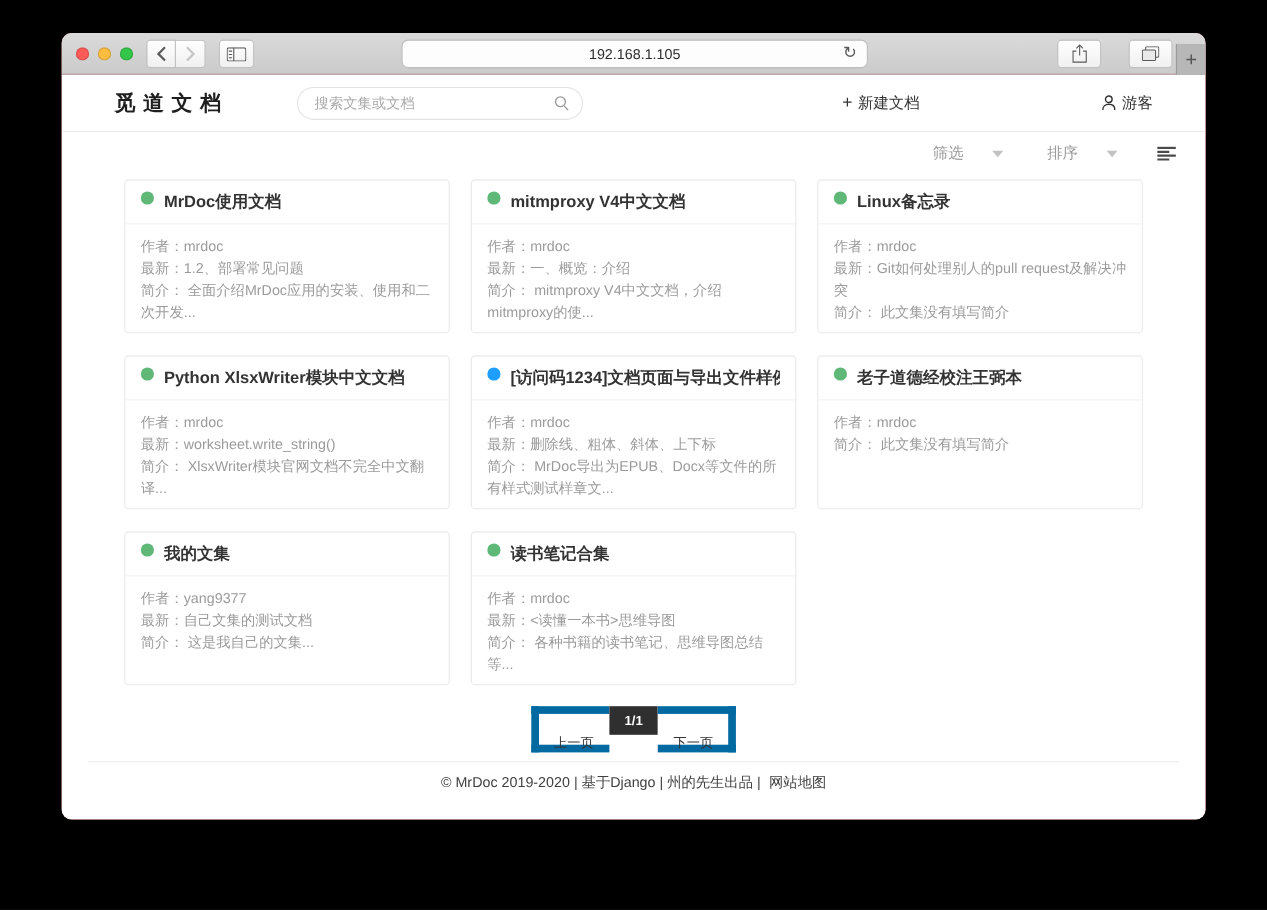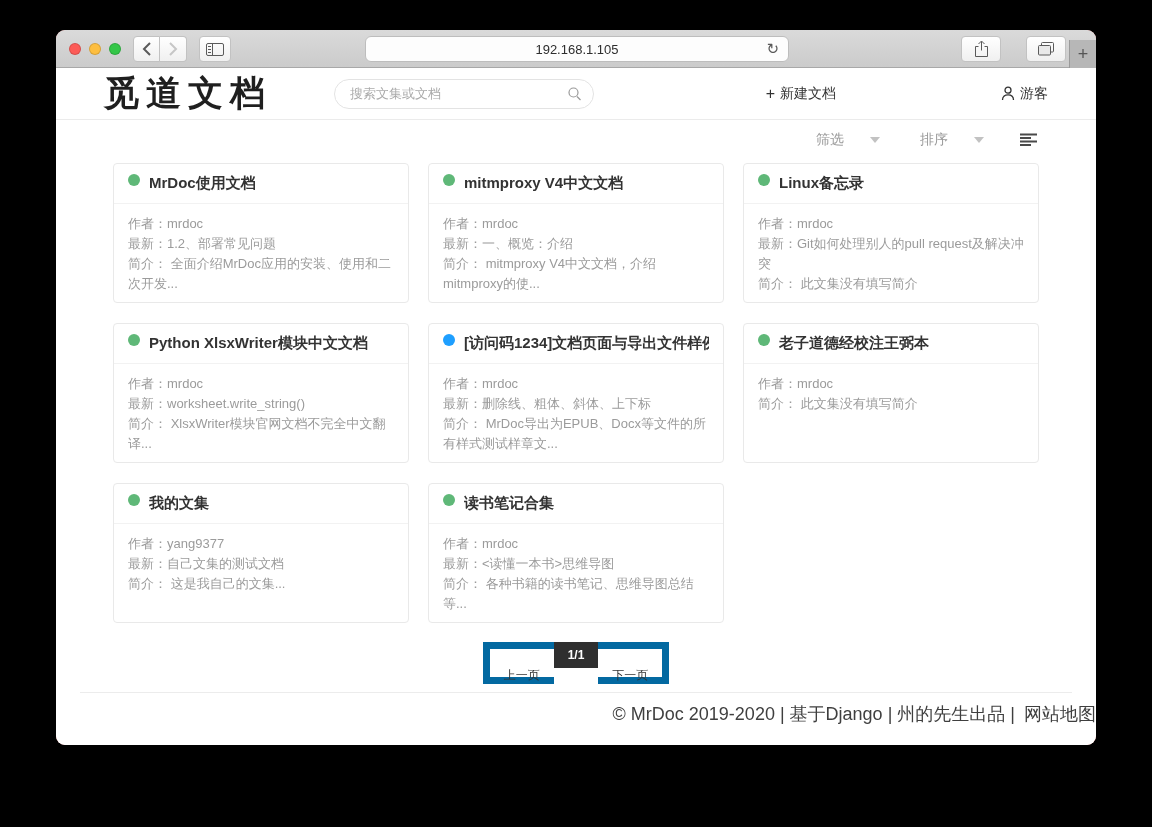--- a/index.html
+++ b/index.html
@@ -28,35 +28,35 @@
   .share-btn { position:absolute; left:905px; top:6px; width:40px; }
   .tabs-btn  { position:absolute; left:970px; top:6px; width:40px; }
   .newtab-btn { position:absolute; right:0; top:10px; width:27px; height:28px; background:#b7b7b7;
                 border-left:1px solid #9a9a9a; display:flex; align-items:center; justify-content:center;
                 font-size:18px; color:#555; }
 
   
   .page { flex:1; background:#fff; overflow:hidden; }
 
   .site-header { height:52px; display:flex; align-items:center; padding:0 48px; border-bottom:1px solid #ebebeb; }
-  .logo { font-family:"DejaVu Serif","Liberation Serif",serif; font-size:35px; font-weight:700;
+  .logo { font-family:"DejaVu Serif","Liberation Serif",serif; font-size:19px; font-weight:700;
           letter-spacing:7px; color:#1f1f1f; cursor:pointer; white-space:nowrap; }
   .search-box { position:relative; margin-left:62px; width:260px; height:30px; }
   .search-box input { width:100%; height:100%; border:1px solid #e3e3e3; border-radius:15px;
                       padding:0 32px 0 15px; font-size:13px; color:#555; outline:none;
                       font-family:"Liberation Sans","DejaVu Sans",sans-serif; }
   .search-box input::placeholder { color:#aaa; }
   .search-icon { position:absolute; right:11px; top:7px; cursor:pointer; }
   .header-right { margin-left:auto; display:flex; align-items:center; }
   .new-doc { display:flex; align-items:center; gap:5px; font-size:14px; color:#333; cursor:pointer; }
   .new-doc .plus { font-size:16px; line-height:14px; }
   .user-entry { margin-left:165px; display:flex; align-items:center; gap:5px; font-size:14px; color:#333; cursor:pointer; }
 
   .filter-bar { height:40px; display:flex; align-items:center; justify-content:flex-end;
-                padding-right:59px; font-size:14px; color:#999; }
+                padding-right:27px; font-size:14px; color:#999; }
   .caret { width:0; height:0; border-left:5px solid transparent; border-right:5px solid transparent;
            border-top:6px solid #c2c2c2; margin-left:26px; }
   .sort-label { margin-left:40px; }
   .view-icon { margin-left:36px; cursor:pointer; display:flex; }
   .dd-trigger { display:flex; align-items:center; cursor:pointer; }
 
   .cards { padding:3px 57px 0; display:grid; grid-template-columns:repeat(3,296px);
            column-gap:19px; row-gap:20px; }
   .card { border:1px solid #e9e9e9; border-radius:4px; background:#fff; min-height:140px; cursor:pointer; }
   .card-header { display:flex; align-items:flex-start; gap:9px; padding:10px 14px; border-bottom:1px solid #f2f2f2; }
@@ -66,21 +66,21 @@
   .card-line .lbl { }
 
   .pagination { display:flex; justify-content:center; margin-top:19px; font-size:12px; }
   .page-btn { height:26px; line-height:24px; padding:14px 14px; border:7px solid #0369a1; background:#fff;
               color:#333; cursor:pointer; }
   .page-prev { border-right:none; }
   .page-next { border-left:none; }
   .page-cur { height:26px; line-height:26px; padding:0 14px; color:#fff; font-weight:bold; }
 
   .footer-divider { margin:8px 24px 0; border-top:1px solid #ececec; }
-  .site-footer { text-align:right; padding-top:9px; font-size:18px; color:#3f3f3f; }
+  .site-footer { text-align:center; padding-top:9px; font-size:13px; color:#3f3f3f; }
   .sitemap { margin-left:4px; cursor:pointer; }
 </style>
 </head>
 <body>
 
 <div class="stage">
   <div class="window">
 
     <div class="chrome">
       <div class="lights">

